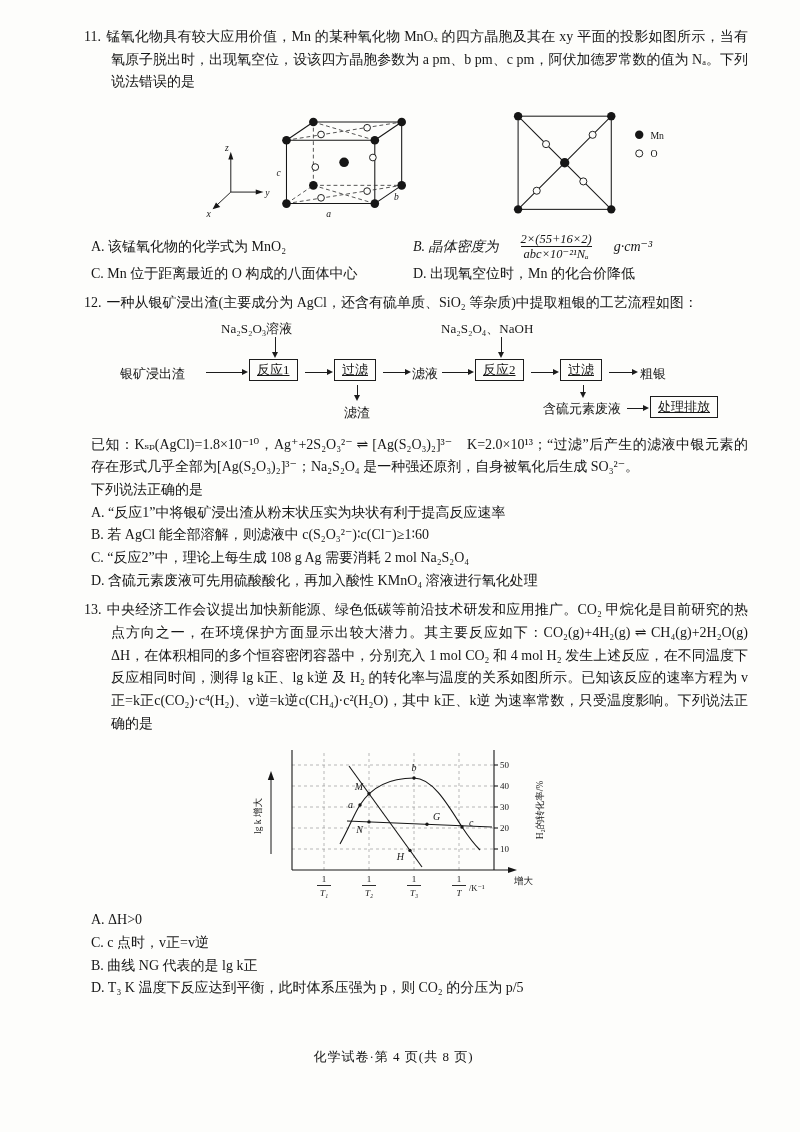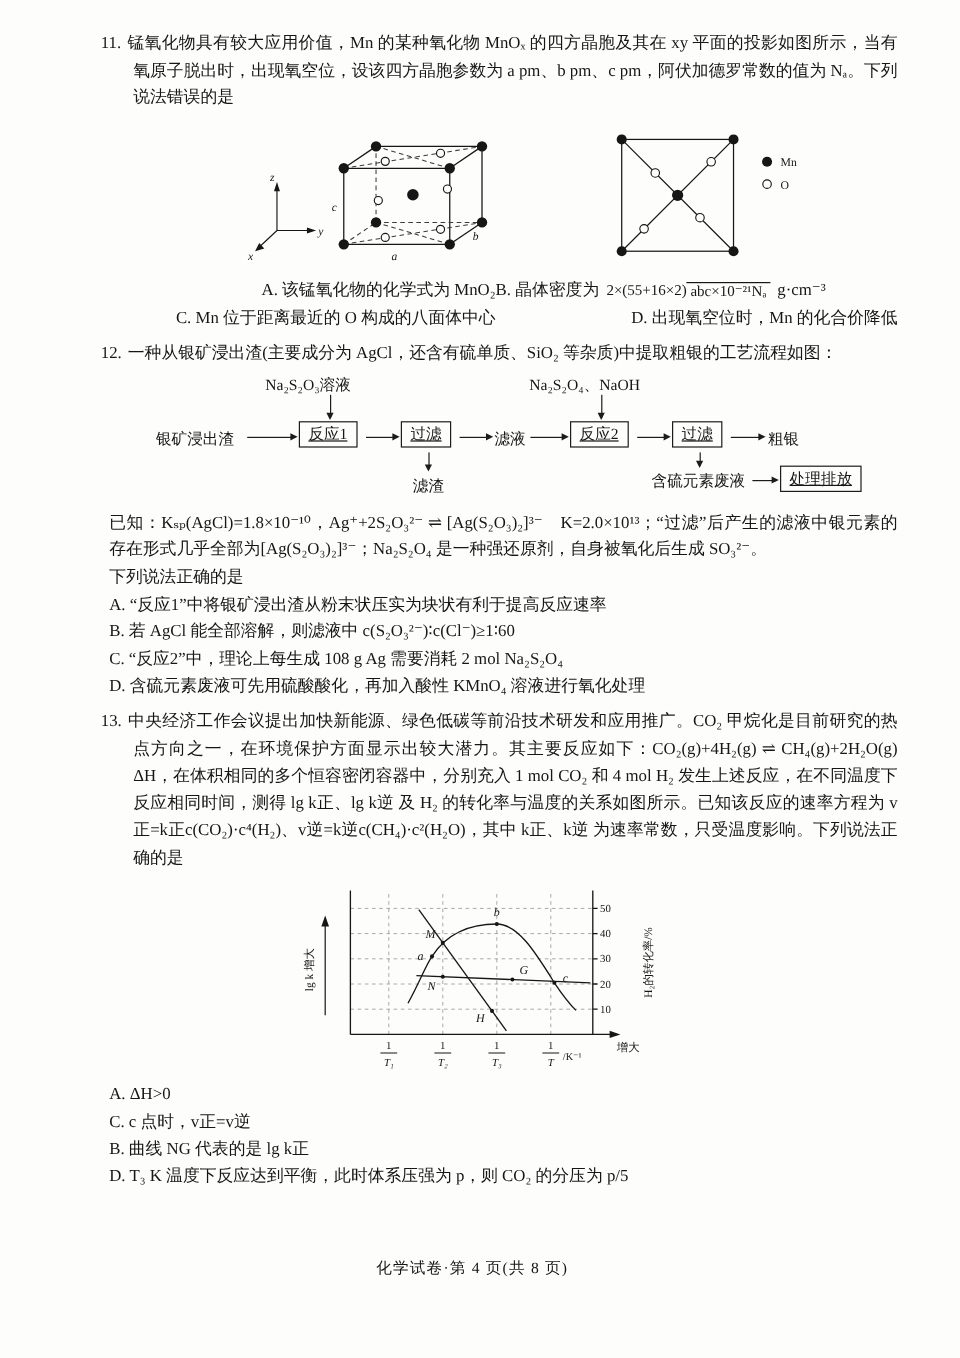--- a/index.html
+++ b/index.html
@@ -14,23 +14,23 @@
   section{margin-bottom:7px;}
   .stem{line-height:1.62;text-align:justify;}
   .hang{padding-left:27px;text-indent:-27px;}
   .qnum{padding-right:5px;}
   .sub{margin-left:7px;line-height:1.62;text-align:justify;}
   .optline{margin-left:7px;line-height:1.62;padding-left:22px;text-indent:-22px;text-align:justify;}
   
   .figrow{display:flex;align-items:center;gap:50px;margin:4px 0 4px 118px;}
   
   .q11-options{margin-left:7px;}
-  .q11-row{display:grid;grid-template-columns:322px 1fr;align-items:center;line-height:1.55;margin:2px 0;text-align:right;}
-  .optB{display:flex;align-items:center;gap:4px;flex-wrap:nowrap;}
-  .frac{display:inline-flex;flex-direction:row;align-items:center;line-height:1.15;font-size:12.5px;margin:0 2px;}
+  .q11-row{display:grid;grid-template-columns:322px 1fr;align-items:center;line-height:1.55;margin:2px 0;}
+  .optB{display:flex;align-items:center;gap:20px;flex-wrap:nowrap;font-style:italic;}
+  .frac{display:inline-flex;flex-direction:column;align-items:center;line-height:1.15;font-size:12.5px;margin:0 2px;}
   .frac .den{border-top:1px solid #161616;padding:0 3px;}
   
   .flow{position:relative;height:112px;margin:5px 0 2px 22px;font-size:13px;}
   .flow .flabel{position:absolute;white-space:nowrap;}
   .fbox{position:absolute;border:1.2px solid #1c1c1c;padding:1px 7px;white-space:nowrap;text-decoration:underline;}
   .harrow{position:absolute;border-top:1.2px solid #1c1c1c;height:0;}
   .harrow::after{content:"";position:absolute;right:-2px;top:-3.8px;width:0;height:0;
     border-left:6.5px solid #1c1c1c;border-top:3.2px solid transparent;border-bottom:3.2px solid transparent;}
   .varrow{position:absolute;border-left:1.2px solid #1c1c1c;width:0;}
   .varrow::after{content:"";position:absolute;left:-3.8px;bottom:-2px;width:0;height:0;
@@ -154,21 +154,21 @@
 
   <section>
     <p class="stem hang"><span class="qnum">12.</span><span>一种从银矿浸出渣(主要成分为 AgCl，还含有硫单质、SiO₂ 等杂质)中提取粗银的工艺流程如图：</span></p>
 
     <div class="flow">
       <span class="flabel" style="left:115px;top:0;">Na₂S₂O₃溶液</span>
       <span class="flabel" style="left:335px;top:0;">Na₂S₂O₄、NaOH</span>
       <span class="varrow" style="left:169px;top:17px;height:19px;"></span>
       <span class="varrow" style="left:395px;top:17px;height:19px;"></span>
 
-      <span class="flabel" style="left:24px;top:45px;text-align:center;">银矿浸出渣</span>
+      <span class="flabel" style="left:14px;top:45px;text-align:center;">银矿浸出渣</span>
       <span class="harrow" style="left:100px;top:52px;width:40px;"></span>
       <span class="fbox" style="left:143px;top:39px;">反应1</span>
       <span class="harrow" style="left:199px;top:52px;width:26px;"></span>
       <span class="fbox" style="left:228px;top:39px;">过滤</span>
       <span class="harrow" style="left:277px;top:52px;width:26px;"></span>
       <span class="flabel" style="left:306px;top:45px;">滤液</span>
       <span class="harrow" style="left:336px;top:52px;width:30px;"></span>
       <span class="fbox" style="left:369px;top:39px;">反应2</span>
       <span class="harrow" style="left:425px;top:52px;width:26px;"></span>
       <span class="fbox" style="left:454px;top:39px;">过滤</span>

